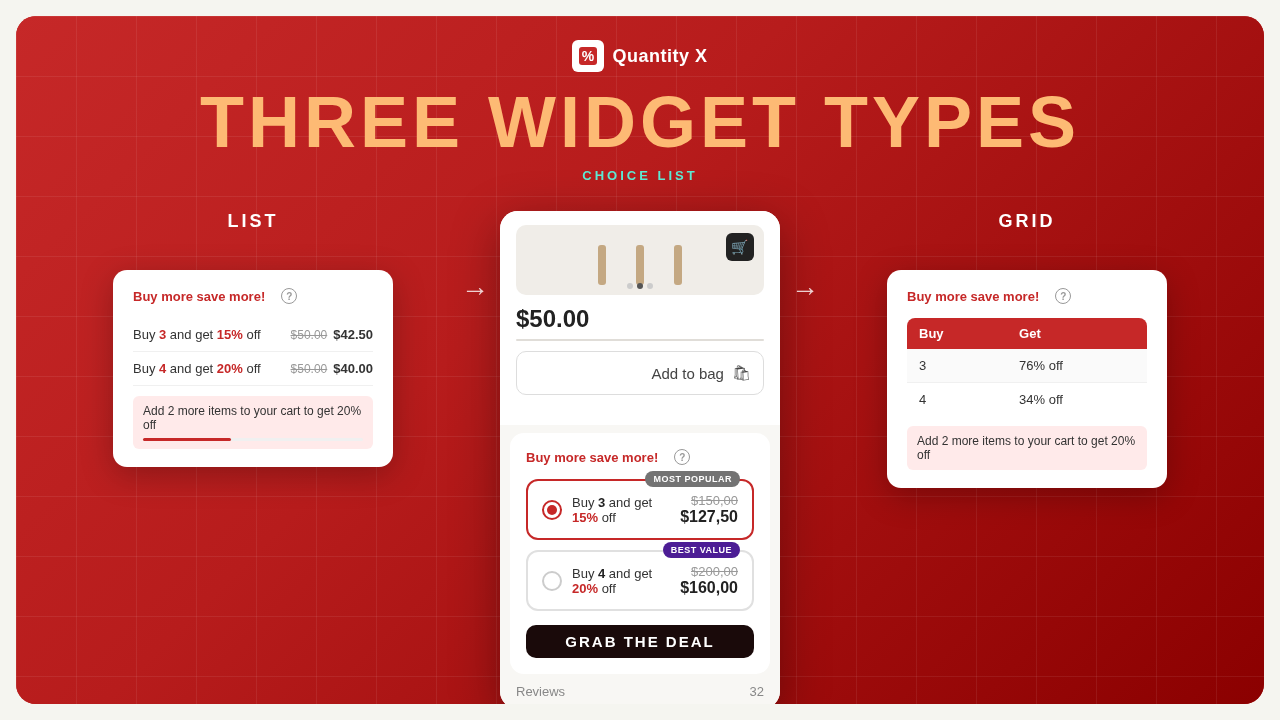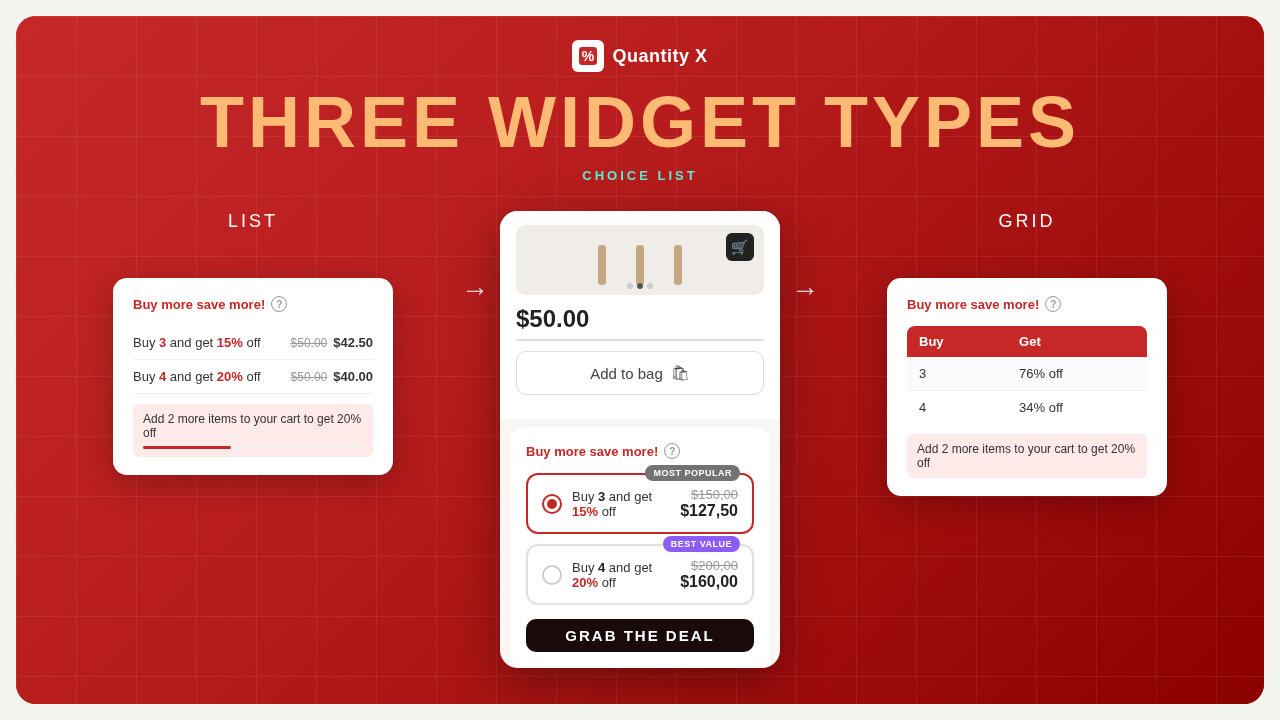--- a/index.html
+++ b/index.html
@@ -109,40 +109,40 @@
     .widget-section {
       display: flex;
       flex-direction: column;
       align-items: center;
       flex: 1;
     }
 
     .widget-label {
       color: #fff;
       font-size: 18px;
-      font-weight: 400;
+      font-weight: 700;
       letter-spacing: 3px;
       text-transform: uppercase;
-      margin-bottom: 16px;
+      margin-bottom: 8px;
     }
 
     .list-card {
       background: #fff;
       border-radius: 14px;
       padding: 18px 20px;
       width: 280px;
       box-shadow: 0 8px 32px rgba(0,0,0,0.25);
       position: relative;
       top: 30px;
     }
 
     .card-title-row {
       display: flex;
       align-items: center;
-      gap: 6px;
+      gap: 16px;
       margin-bottom: 14px;
     }
 
     .card-title {
       color: #c62828;
       font-size: 13px;
       font-weight: 700;
     }
 
     .help-icon {
@@ -311,26 +311,26 @@
     }
 
     .add-to-bag-btn {
       width: 100%;
       border: 1.5px solid #ddd;
       background: #fff;
       border-radius: 10px;
       padding: 12px;
       display: flex;
       align-items: center;
-      justify-content: center;
+      justify-content: flex-end;
       gap: 8px;
       font-size: 15px;
       color: #444;
       cursor: pointer;
-      margin-bottom: 14px;
+      margin-bottom: 20px;
     }
 
     .choice-panel {
       background: #fff;
       border-radius: 14px;
       padding: 16px;
       margin: 8px 10px 0;
     }
 
     .choice-option {
@@ -402,21 +402,21 @@
       text-transform: uppercase;
       letter-spacing: 0.5px;
       padding: 3px 8px;
       border-radius: 10px;
     }
     .badge-popular {
       background: #737373;
       color: #fff;
     }
     .badge-value {
-      background: #8b5cf6;
+      background: #4c1d95;
       color: #fff;
     }
 
     .grab-btn {
       width: 100%;
       background: #1a0a0a;
       color: #fff;
       border: none;
       border-radius: 10px;
       padding: 8px;
@@ -601,20 +601,24 @@
               </span>
               <div class="choice-prices">
                 <div class="choice-old">$200,00</div>
                 <div class="choice-new">$160,00</div>
               </div>
             </div>
 
             <button class="grab-btn">GRAB THE DEAL</button>
           </div>
 
+          <div class="reviews-row">
+            <span>Reviews</span>
+            <span>32</span>
+          </div>
         </div>
       </div>
 
       <div class="arrow">→</div>
 
       <div class="widget-section">
         <div class="widget-label">GRID</div>
         <div class="grid-card">
           <div class="card-title-row">
             <span class="card-title">Buy more save more!</span>

